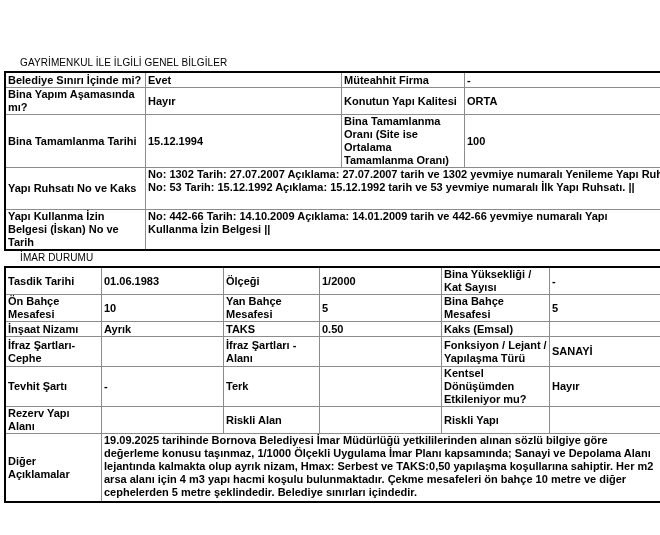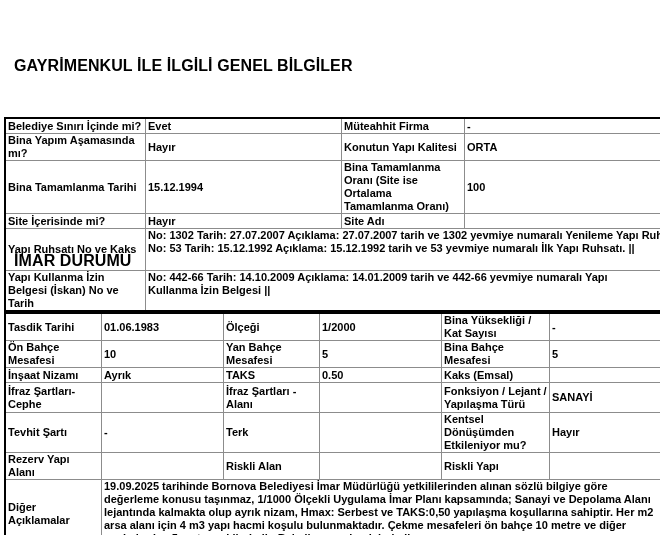--- a/index.html
+++ b/index.html
@@ -1,19 +1,19 @@
 <!DOCTYPE html>
 <html><head>
 <meta charset="utf-8">
 <style>
   html, body { margin: 0; padding: 0; background: #ffffff; }
   body { width: 660px; height: 535px; position: relative; overflow: hidden;
          font-family: "Liberation Sans", sans-serif; color: #000; }
-  .sec-title { position: absolute; left: 14px; font-size: 16px; font-weight: bold; letter-spacing: 0.1px; }
-  table { border-collapse: collapse; position: absolute; table-layout: fixed; margin-top: 46px; }
+  .sec-title { position: absolute; left: 20px; font-size: 10px; font-weight: normal; letter-spacing: 0.1px; }
+  table { border-collapse: collapse; position: absolute; table-layout: fixed; }
   td { border: 1px solid #8c8c8c; font-size: 11px; font-weight: bold; padding: 0 2px;
        vertical-align: middle; line-height: 13px; overflow: hidden; }
   .outer { outline: 2px solid #000; outline-offset: -1px; }
   #t1 { left: 5px; top: 72px; width: 655px; }
   #t2 { left: 5px; top: 267px; width: 655px; padding-left: 8px; }
   .top { vertical-align: top; }
 </style>
 </head>
 <body>
 
@@ -37,26 +37,20 @@
     <td>Bina Yapım Aşamasında mı?</td>
     <td>Hayır</td>
     <td>Konutun Yapı Kalitesi</td>
     <td>ORTA</td>
   </tr>
   <tr style="height:40px">
     <td>Bina Tamamlanma Tarihi</td>
     <td>15.12.1994</td>
     <td>Bina Tamamlanma Oranı (Site ise Ortalama Tamamlanma Oranı)</td>
     <td>100</td>
-  </tr>
-  <tr style="height:15px">
-    <td>Site İçerisinde mi?</td>
-    <td>Hayır</td>
-    <td>Site Adı</td>
-    <td></td>
   </tr>
   <tr style="height:42px">
     <td>Yapı Ruhsatı No ve Kaks</td>
     <td colspan="3" class="top">
       <div style="white-space:nowrap">No: 1302 Tarih: 27.07.2007 Açıklama: 27.07.2007 tarih ve 1302 yevmiye numaralı Yenileme Yapı Ruhsatı ||</div>
       <div style="white-space:nowrap">No: 53 Tarih: 15.12.1992 Açıklama: 15.12.1992 tarih ve 53 yevmiye numaralı İlk Yapı Ruhsatı.  ||</div>
     </td>
   </tr>
   <tr style="height:40px">
     <td>Yapı Kullanma İzin Belgesi (İskan) No ve Tarih</td>

